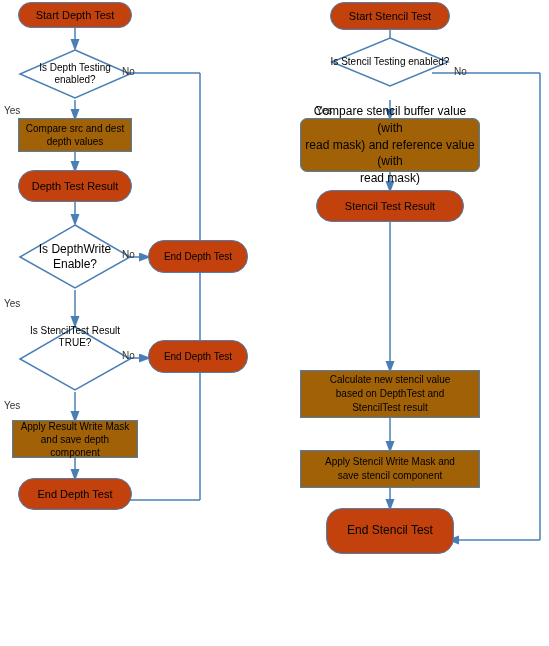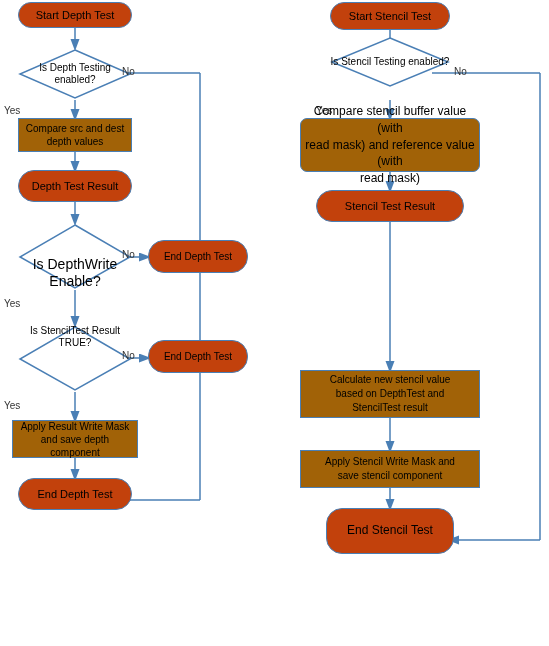--- a/index.html
+++ b/index.html
@@ -137,21 +137,21 @@
   </div>
 
   <div class="box-rounded" style="left:18px; top:170px; width:114px; height:32px; border-radius:16px; font-size:11px;">
     <span>Depth Test Result</span>
   </div>
 
   <div style="position:absolute; left:18px; top:223px; width:114px; height:67px;">
     <svg width="114" height="67" style="position:absolute;top:0;left:0;">
       <polygon points="57,2 112,34 57,65 2,34" fill="white" stroke="#4a7fb5" stroke-width="1.5"></polygon>
     </svg>
-    <div style="position:absolute;top:0;left:0;width:114px;height:67px;display:flex;align-items:flex-end;justify-content:center;text-align:center;font-size:14px;line-height:1.2;">
+    <div style="position:absolute;top:0;left:0;width:114px;height:67px;display:flex;align-items:center;justify-content:center;text-align:center;font-size:12px;line-height:1.2;">
       <span>Is DepthWrite
 Enable?</span>
     </div>
   </div>
 
   <div class="label-no" style="left:122px; top:249px;">
     <span>No</span>
   </div>
 
   <div class="label-yes" style="left:4px; top:298px;">

